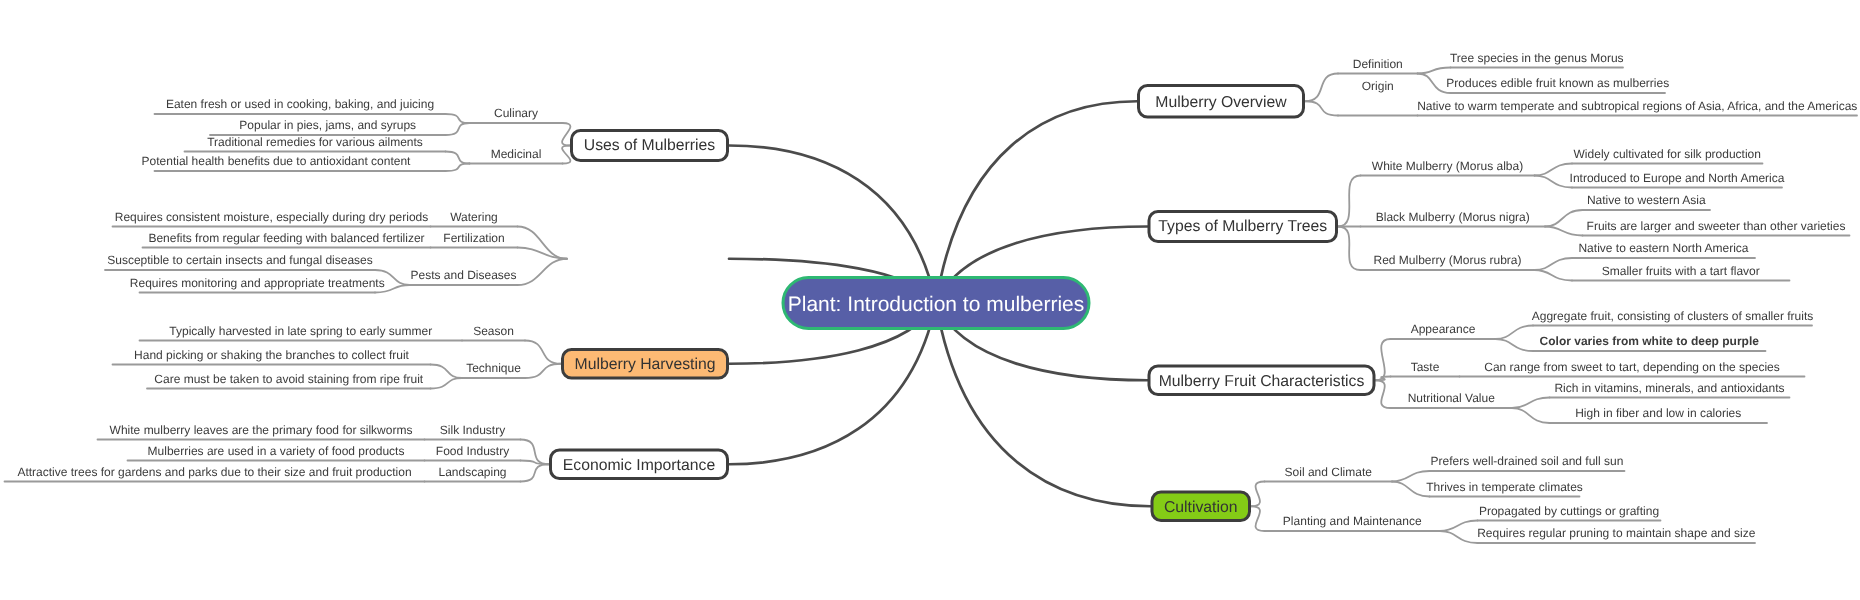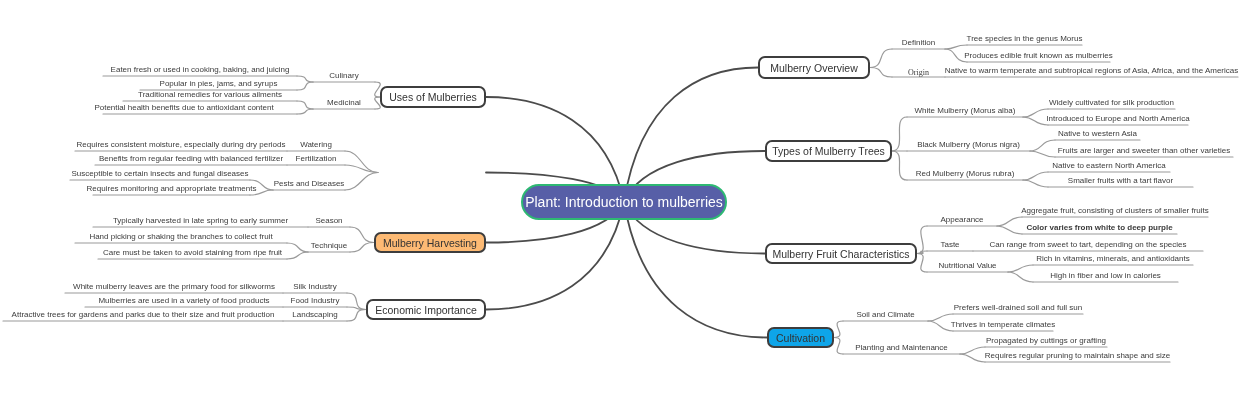--- a/index.html
+++ b/index.html
@@ -183,42 +183,42 @@
       <div class="sub-label" style="left: 315px; top: 292px;">Silk Industry</div>
       <div class="leaf-text" style="left: 174px; top: 292px;">White mulberry leaves are the primary food for silkworms</div>
       <div class="sub-label" style="left: 315px; top: 306px;">Food Industry</div>
       <div class="leaf-text" style="left: 184px; top: 306px;">Mulberries are used in a variety of food products</div>
       <div class="sub-label" style="left: 315px; top: 320px;">Landscaping</div>
       <div class="leaf-text" style="left: 143px; top: 320px;">Attractive trees for gardens and parks due to their size and fruit production</div>
       <div class="topic-box" style="left: 758px; top: 56px; width: 112px; height: 23px; border-color: rgb(61, 61, 61); background: rgb(255, 255, 255);">Mulberry Overview</div>
       <div class="sub-label" style="left: 918.5px; top: 48px;">Definition</div>
       <div class="leaf-text" style="left: 1024.5px; top: 44px;">Tree species in the genus Morus</div>
       <div class="leaf-text" style="left: 1038.5px; top: 61px;">Produces edible fruit known as mulberries</div>
-      <div class="sub-label" style="left: 918.5px; top: 78px; font-family: Liberation Serif, serif;">Origin</div>
+      <div class="sub-label" style="left: 918.5px; top: 63px;">Origin</div>
       <div class="leaf-text" style="left: 1091.5px; top: 76px;">Native to warm temperate and subtropical regions of Asia, Africa, and the Americas</div>
       <div class="topic-box" style="left: 765px; top: 140px; width: 127px; height: 22px; border-color: rgb(61, 61, 61); background: rgb(255, 255, 255);">Types of Mulberry Trees</div>
       <div class="sub-label" style="left: 965px; top: 116px;">White Mulberry (Morus alba)</div>
       <div class="leaf-text" style="left: 1111.5px; top: 108px;">Widely cultivated for silk production</div>
       <div class="leaf-text" style="left: 1118px; top: 124px;">Introduced to Europe and North America</div>
       <div class="sub-label" style="left: 968.5px; top: 150px;">Black Mulberry (Morus nigra)</div>
       <div class="leaf-text" style="left: 1097.5px; top: 139px;">Native to western Asia</div>
       <div class="leaf-text" style="left: 1144px; top: 156px;">Fruits are larger and sweeter than other varieties</div>
       <div class="sub-label" style="left: 965px; top: 179px;">Red Mulberry (Morus rubra)</div>
       <div class="leaf-text" style="left: 1109px; top: 171px;">Native to eastern North America</div>
       <div class="leaf-text" style="left: 1120.5px; top: 186px;">Smaller fruits with a tart flavor</div>
       <div class="topic-box" style="left: 765px; top: 243px; width: 152px; height: 21px; border-color: rgb(61, 61, 61); background: rgb(255, 255, 255);">Mulberry Fruit Characteristics</div>
       <div class="sub-label" style="left: 962px; top: 225px;">Appearance</div>
       <div class="leaf-text" style="left: 1115px; top: 216px;">Aggregate fruit, consisting of clusters of smaller fruits</div>
       <div class="leaf-text" style="left: 1099.5px; top: 233px; font-weight: bold;">Color varies from white to deep purple</div>
       <div class="sub-label" style="left: 950px; top: 250px;">Taste</div>
       <div class="leaf-text" style="left: 1088px; top: 250px;">Can range from sweet to tart, depending on the species</div>
       <div class="sub-label" style="left: 967.5px; top: 271px;">Nutritional Value</div>
       <div class="leaf-text" style="left: 1113px; top: 264px;">Rich in vitamins, minerals, and antioxidants</div>
       <div class="leaf-text" style="left: 1105.5px; top: 281px;">High in fiber and low in calories</div>
-      <div class="topic-box" style="left: 767px; top: 327px; width: 67px; height: 21px; border-color: rgb(61, 61, 61); background: #0ea5e9;">Cultivation</div>
+      <div class="topic-box" style="left: 767px; top: 327px; width: 67px; height: 21px; border-color: rgb(61, 61, 61); background: #84cc16;">Cultivation</div>
       <div class="sub-label" style="left: 885.5px; top: 320px;">Soil and Climate</div>
       <div class="leaf-text" style="left: 1018px; top: 313px;">Prefers well-drained soil and full sun</div>
       <div class="leaf-text" style="left: 1003px; top: 330px;">Thrives in temperate climates</div>
       <div class="sub-label" style="left: 901.5px; top: 353px;">Planting and Maintenance</div>
       <div class="leaf-text" style="left: 1046px; top: 346px;">Propagated by cuttings or grafting</div>
       <div class="leaf-text" style="left: 1077.5px; top: 361px;">Requires regular pruning to maintain shape and size</div>
     </div>
 </div>
 
 </body></html>

